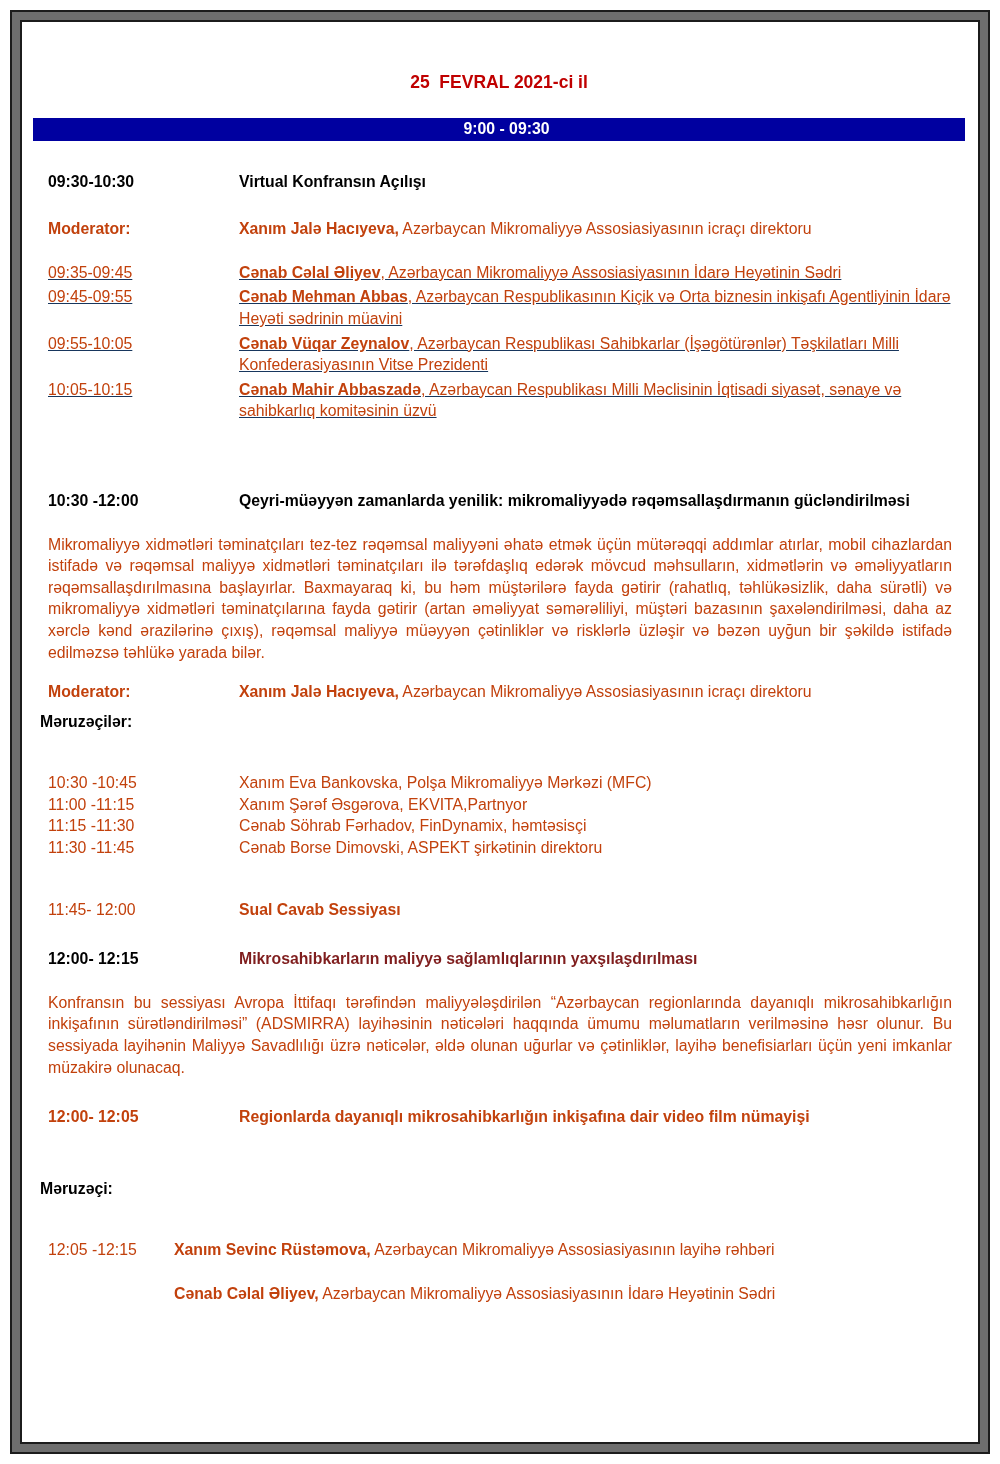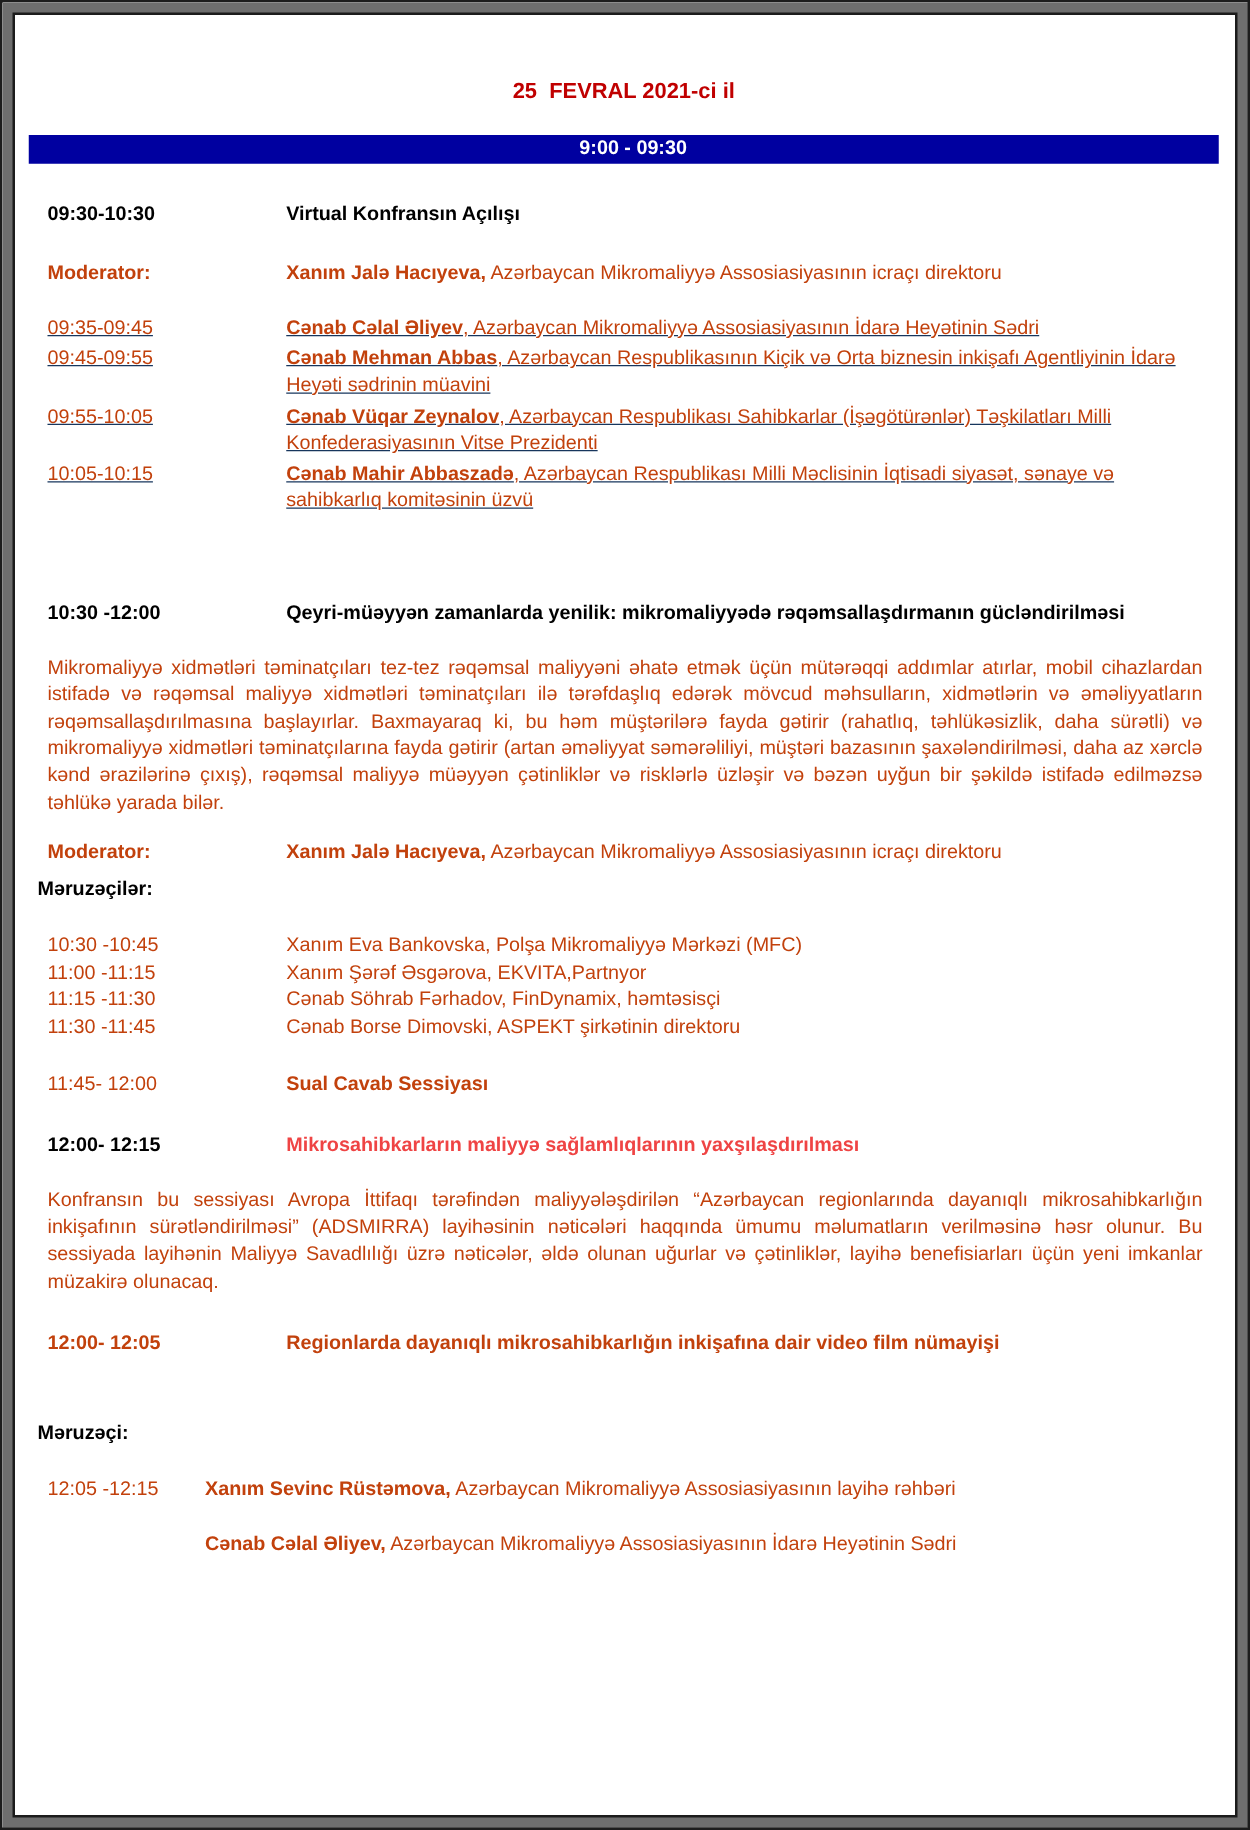--- a/index.html
+++ b/index.html
@@ -6,20 +6,21 @@
   html, body { background: #ffffff; }
   body {
     font-family: "Liberation Sans", "DejaVu Sans", sans-serif;
     font-size: 15.8px;
     line-height: 21.6px;
     color: #17365D;
   }
   .page {
     width: 1000px;
     height: 1464px;
+    padding: 10px;
     background: #ffffff;
   }
   .frame {
     width: 100%;
     height: 100%;
     background: #ffffff;
     border: 2px solid #1c1c1c;
     box-shadow: inset 0 0 0 8px #6e6e6e, inset 0 0 0 10px #1c1c1c;
     padding: 60px 23px 20px 21px;
     overflow: hidden;
@@ -43,27 +44,27 @@
     flex-direction: column;
   }
   .bar-time { flex: 0 0 203px; }
   .rows { padding: 0 13px 0 15px; }
   .row { display: flex; align-items: flex-start; }
   .col-time { flex: 0 0 191px; }
   .col-time-sm { flex: 0 0 126px; }
   .col-body { flex: 1 1 auto; }
   .navy { color: #c2410c; }
   .red { color: #000000; }
-  .brick { color: #ef4444; }
+  .brick { color: #7f1d1d; }
   .bold { font-weight: bold; }
   .justify { text-align: justify; }
   .label-out { margin-left: -8px; }
   .speaker-entry { margin-bottom: 3px; text-decoration: underline; }
   .mt-22 { margin-top: 22px; }
-  .mt-24 { margin-top: 24px; }
+  .mt-24 { margin-top: 40px; }
   .mt-26 { margin-top: 26px; }
   .mt-28 { margin-top: 28px; }
   .mt-30 { margin-top: 30px; }
   .mt-46 { margin-top: 68px; }
   .mt-50 { margin-top: 50px; }
   .mt-18 { margin-top: 18px; }
   .mt-8  { margin-top: 8px; }
 </style>
 </head>
 <body>

